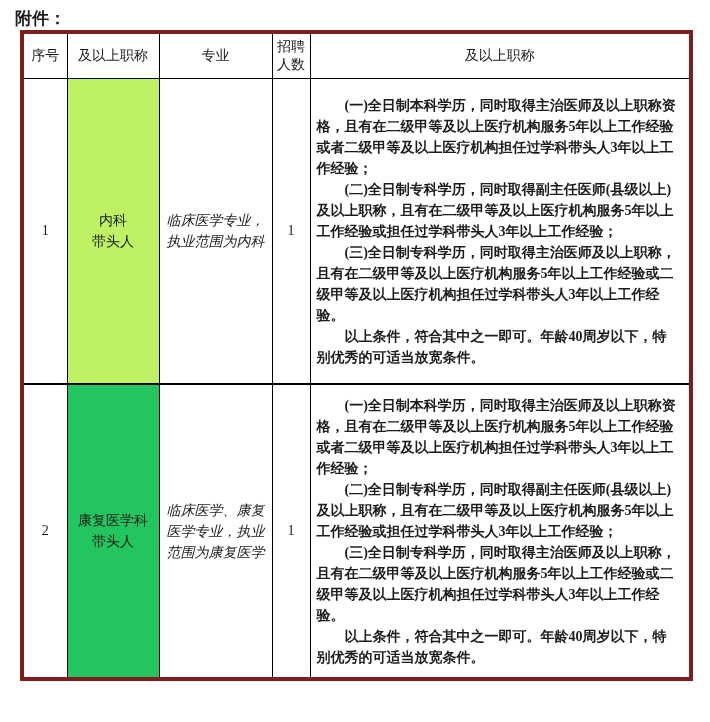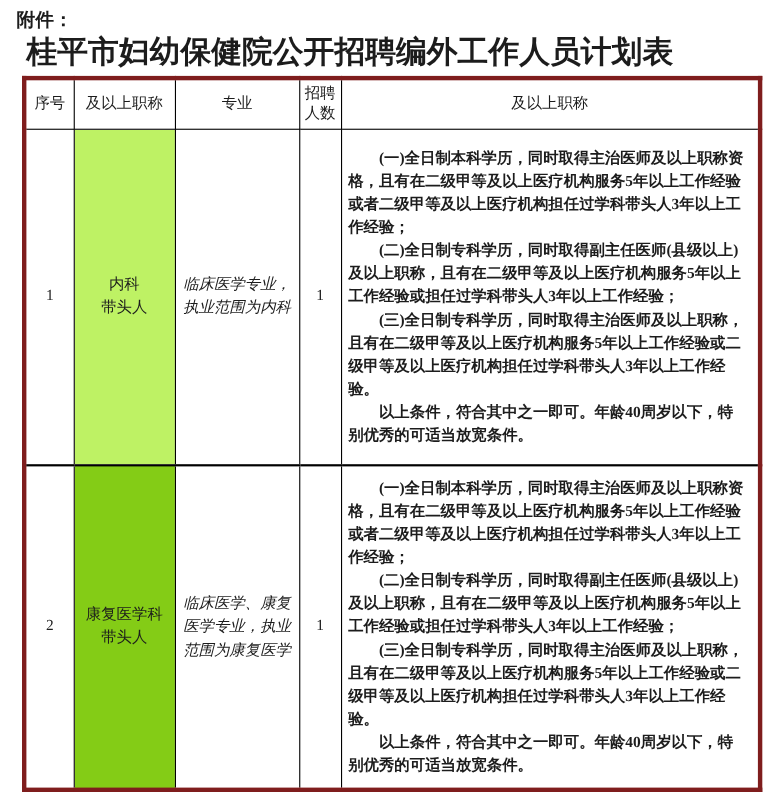--- a/index.html
+++ b/index.html
@@ -79,21 +79,20 @@
     font-weight:bold;
   }
 </style>
 </head>
 <body>
 
 <div class="page">
 
   <div class="attachment">附件：</div>
 
-  <h1 class="doc-title">桂平市妇幼保健院公开招聘编外工作人员计划表</h1>
 
   <table class="plan">
     <colgroup>
       <col class="c1">
         <col class="c2">
         <col class="c3">
         <col class="c4">
         <col class="c5">
     </colgroup>
     <thead>
@@ -114,21 +113,21 @@
         <td class="cell-count">1</td>
         <td class="cell-conditions">
           <p>(一)全日制本科学历，同时取得主治医师及以上职称资格，且有在二级甲等及以上医疗机构服务5年以上工作经验或者二级甲等及以上医疗机构担任过学科带头人3年以上工作经验；</p>
           <p>(二)全日制专科学历，同时取得副主任医师(县级以上)及以上职称，且有在二级甲等及以上医疗机构服务5年以上工作经验或担任过学科带头人3年以上工作经验；</p>
           <p>(三)全日制专科学历，同时取得主治医师及以上职称，且有在二级甲等及以上医疗机构服务5年以上工作经验或二级甲等及以上医疗机构担任过学科带头人3年以上工作经验。</p>
           <p>以上条件，符合其中之一即可。年龄40周岁以下，特别优秀的可适当放宽条件。</p>
         </td>
       </tr>
       <tr class="row-2">
         <td class="cell-no">2</td>
-        <td class="cell-position pos-bg" style="background-color: #84cc16;">康复医学科
+        <td class="cell-position pos-bg" style="background-color: #22c55e;">康复医学科
 带头人</td>
         <td class="cell-major">临床医学、康复医学专业，执业范围为康复医学</td>
         <td class="cell-count">1</td>
         <td class="cell-conditions">
           <p>(一)全日制本科学历，同时取得主治医师及以上职称资格，且有在二级甲等及以上医疗机构服务5年以上工作经验或者二级甲等及以上医疗机构担任过学科带头人3年以上工作经验；</p>
           <p>(二)全日制专科学历，同时取得副主任医师(县级以上)及以上职称，且有在二级甲等及以上医疗机构服务5年以上工作经验或担任过学科带头人3年以上工作经验；</p>
           <p>(三)全日制专科学历，同时取得主治医师及以上职称，且有在二级甲等及以上医疗机构服务5年以上工作经验或二级甲等及以上医疗机构担任过学科带头人3年以上工作经验。</p>
           <p>以上条件，符合其中之一即可。年龄40周岁以下，特别优秀的可适当放宽条件。</p>
         </td>
       </tr>

